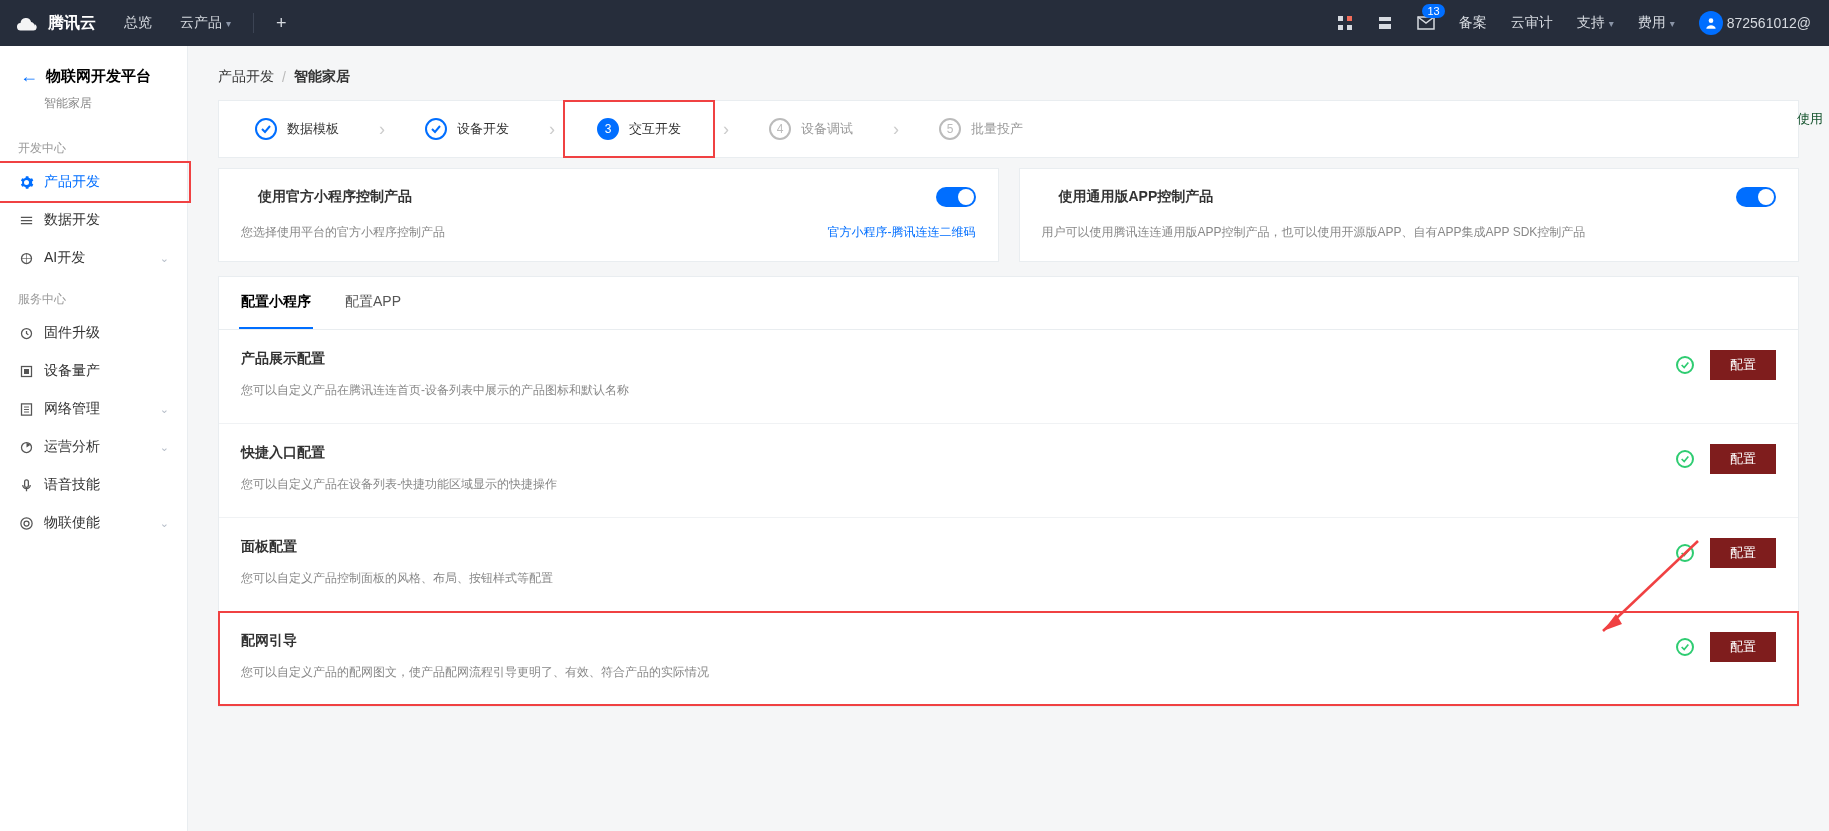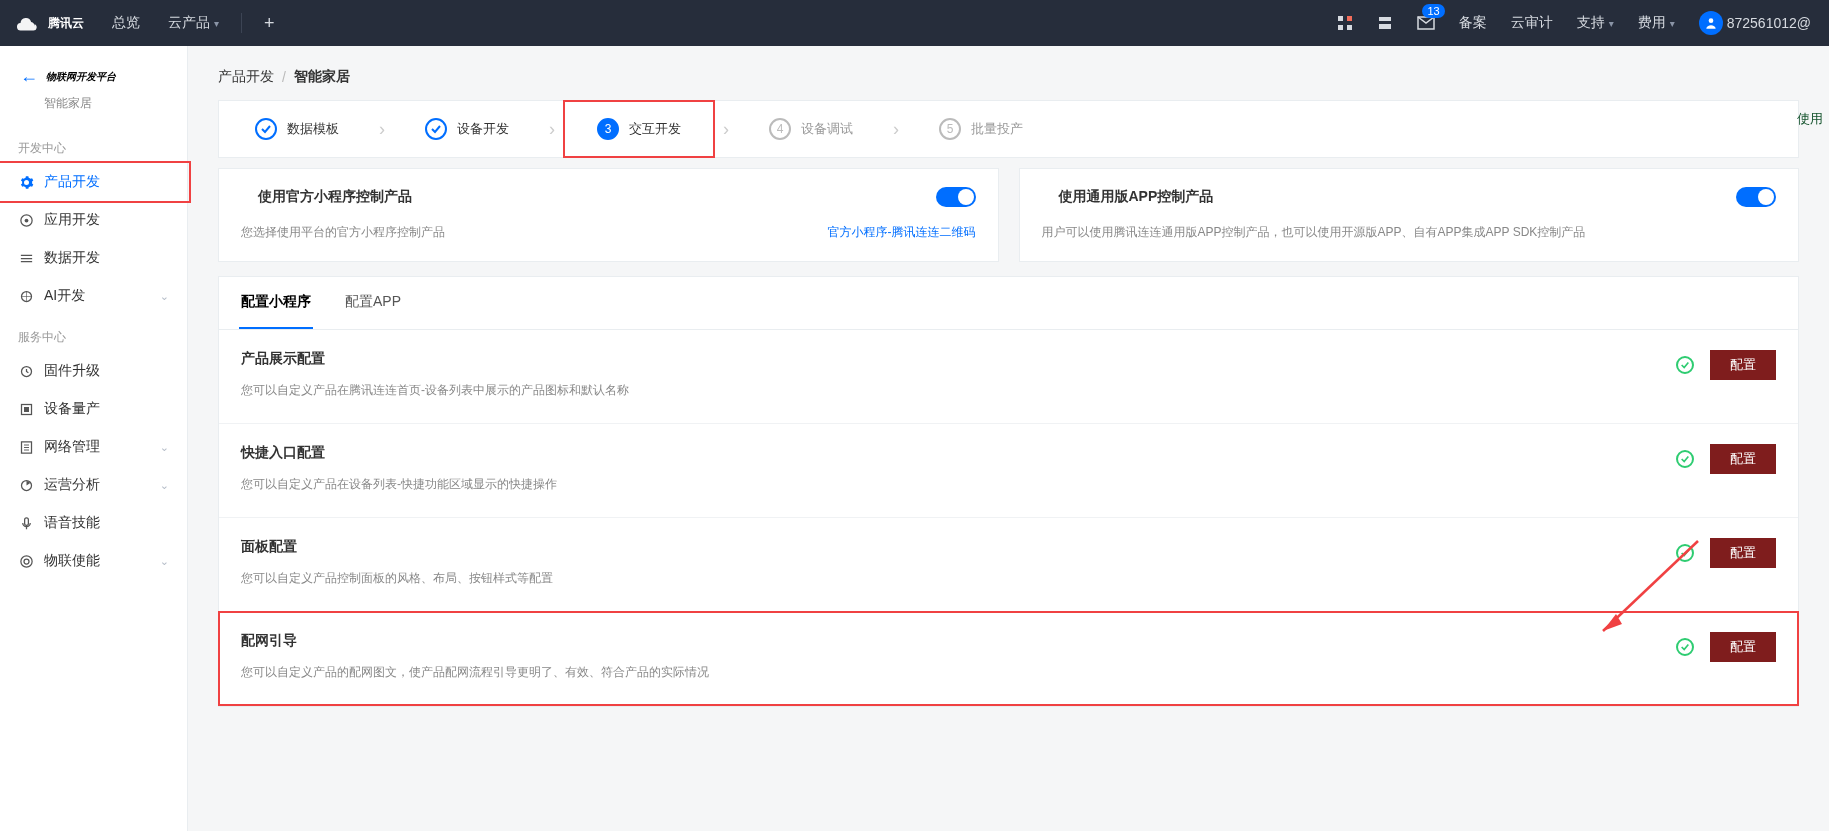--- a/index.html
+++ b/index.html
@@ -1,36 +1,36 @@
 <!DOCTYPE html>
 <html><head>
 <meta charset="utf-8">
 <style>
   * { margin:0; padding:0; box-sizing:border-box; font-family:"Microsoft YaHei","PingFang SC",sans-serif; }
   body { background:#f5f6f7; color:#333; font-size:14px; overflow-x:hidden; }
   
   .header { height:46px; background:#262d3b; color:#fff; display:flex; align-items:center; padding:0 6px 0 14px; font-size:14px; }
   .header .logo-wrap { display:flex; align-items:center; gap:8px; margin-right:14px; }
   .header .logo-icon { width:26px; height:26px; display:flex; align-items:center; justify-content:center; }
-  .header .logo-text { font-size:12px; font-weight:bold; }
+  .header .logo-text { font-size:16px; font-weight:bold; }
   .header .nav-item { padding:0 14px; height:46px; display:flex; align-items:center; cursor:pointer; color:#d6dae0; gap:4px; }
   .header .divider { width:1px; height:20px; background:#3c4454; margin:0 8px; }
   .header .plus { color:#d6dae0; font-size:18px; padding:0 14px; cursor:pointer; }
   .header .spacer { flex:1; }
   .header .right-item { padding:0 12px; height:46px; display:flex; align-items:center; cursor:pointer; color:#d6dae0; gap:4px; position:relative; }
   .header .badge { position:absolute; top:4px; right:2px; background:#006eff; color:#fff; border-radius:8px; font-size:11px; padding:0 5px; line-height:14px; }
   .header .avatar { width:24px; height:24px; border-radius:50%; background:#006eff; display:flex; align-items:center; justify-content:center; }
   .header svg { fill:#d6dae0; }
   .caret { font-size:10px; color:#8a94a6; }
   
   .layout { display:flex; min-height:calc(100vh - 46px); }
   .sidebar { width:188px; background:#fff; border-right:1px solid #e9edf0; padding-top:14px; }
   .sb-back { display:flex; align-items:center; padding:6px 18px 4px 20px; gap:8px; cursor:pointer; }
   .sb-back .arrow { color:#006eff; font-size:18px; font-weight:bold; }
-  .sb-back .title { font-size:10px; font-weight:bold; color:#000;font-style:italic; }
+  .sb-back .title { font-size:15px; font-weight:bold; color:#000; }
   .sb-sub { font-size:12px; color:#888; padding:4px 0 14px 44px; }
   .sb-group { font-size:12px; color:#999; padding:14px 18px 6px 18px; }
   .sb-item { display:flex; align-items:center; gap:10px; padding:10px 18px; cursor:pointer; color:#333; }
   .sb-item .icon { width:16px; height:16px; display:flex; align-items:center; justify-content:center; }
   .sb-item .icon svg { width:15px; height:15px; fill:#555; }
   .sb-item.active { color:#006eff; }
   .sb-item.active svg { fill:#006eff; }
   .sb-item .chev { margin-left:auto; font-size:11px; color:#b5bdc8; }
   .hl-red { position:relative; }
   .hl-red::after { content:""; position:absolute; inset:-2px -4px; border:2px solid #f04142; pointer-events:none; }
@@ -161,29 +161,20 @@
       <span class="icon">
           <svg viewBox="0 0 24 24">
             <path d="M12 8a4 4 0 1 0 0 8 4 4 0 0 0 0-8zm9 4c0 .6 0 1.2-.1 1.7l2 1.6-2 3.4-2.4-.8c-.9.7-1.9 1.3-3 1.6L15 22h-4l-.5-2.5c-1.1-.3-2.1-.9-3-1.6l-2.4.8-2-3.4 2-1.6C5 13.2 5 12.6 5 12s0-1.2.1-1.7l-2-1.6 2-3.4 2.4.8C8.4 5.4 9.4 4.8 10.5 4.5L11 2h4l.5 2.5c1.1.3 2.1.9 3 1.6l2.4-.8 2 3.4-2 1.6c.1.5.1 1.1.1 1.7z"></path>
           </svg>
         </span>
       <span>产品开发</span>
     </div>
     <div class="sb-item">
       <span class="icon">
           <svg viewBox="0 0 24 24">
-            <circle cx="12" cy="12" r="9" fill="none" stroke="#555" stroke-width="2"></circle>
-            <circle cx="12" cy="12" r="3"></circle>
-          </svg>
-        </span>
-      <span>应用开发</span>
-    </div>
-    <div class="sb-item">
-      <span class="icon">
-          <svg viewBox="0 0 24 24">
             <path d="M3 7h18M3 12h18M3 17h18" stroke="#555" stroke-width="2"></path>
           </svg>
         </span>
       <span>数据开发</span>
     </div>
     <div class="sb-item">
       <span class="icon">
           <svg viewBox="0 0 24 24">
             <circle cx="12" cy="12" r="8" fill="none" stroke="#555" stroke-width="2"></circle>
             <path d="M12 4v16M4 12h16" stroke="#555" stroke-width="1"></path>

